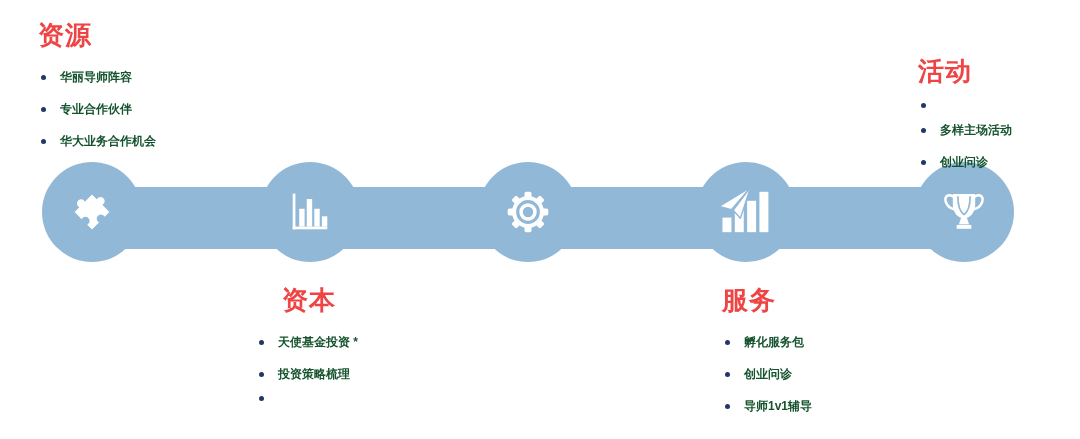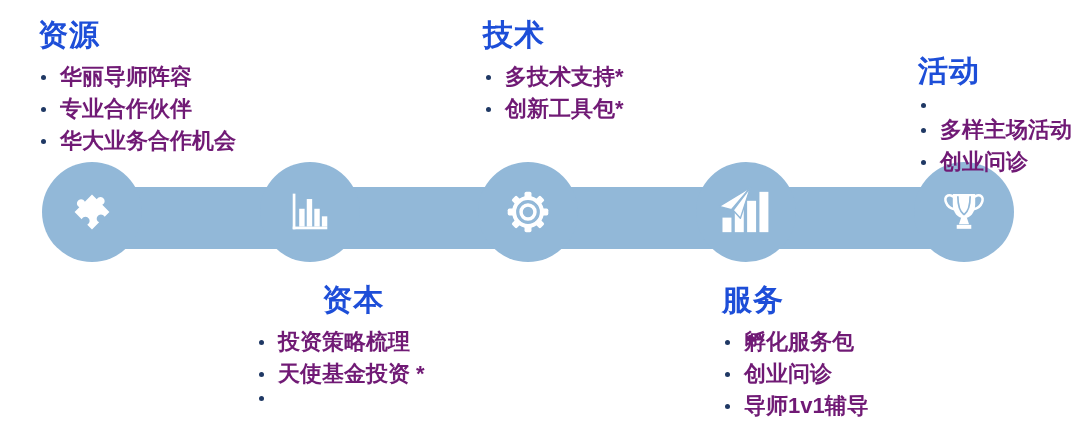--- a/index.html
+++ b/index.html
@@ -33,41 +33,41 @@
   #node-5{left:914px;}
   
   .sec{position:absolute;}
   #sec-resources{left:38px;top:16px;}
   #sec-capital{left:256px;top:281px;}
   #sec-technology{left:483px;top:16px;}
   #sec-services{left:722px;top:281px;}
   #sec-activities{left:918px;top:20px;margin-top:32px;}
   .title{
     margin:0 0 13px 0;
-    font-size:30px;line-height:38px;
+    font-size:26px;line-height:38px;
     font-weight:bold;
     letter-spacing:1px;
-    color:#1d4ed8;
-  }
-  #sec-capital .title{margin-left:26px;text-align:center;}
+    color:#ef4444;
+  }
+  #sec-capital .title{margin-left:26px;}
   .items{list-style:none;margin:0;padding:0;}
   .item{
     display:flex;align-items:center;
     margin-bottom:12px;
   }
   .dot{
     flex:0 0 auto;
     width:5px;height:5px;border-radius:50%;
     background:#1F3864;
     margin-right:14px;margin-left:3px;
   }
   .txt{
-    font-size:22px;line-height:20px;
+    font-size:12px;line-height:20px;
     font-weight:600;
-    color:#701a75;
+    color:#14532d;
     white-space:nowrap;
   }
 </style>
 </head>
 <body>
 
 <div class="stage">
 
   <div class="band"></div>
 
@@ -152,45 +152,32 @@
           <span class="txt">华大业务合作机会</span>
         </li>
     </ul>
   </section>
 
   <section class="sec" id="sec-capital">
     <h2 class="title">资本</h2>
     <ul class="items">
       <li class="item">
           <span class="dot"></span>
+          <span class="txt">天使基金投资 *</span>
+        </li>
+      <li class="item">
+          <span class="dot"></span>
           <span class="txt">投资策略梳理</span>
         </li>
       <li class="item">
           <span class="dot"></span>
-          <span class="txt">天使基金投资 *</span>
-        </li>
-      <li class="item">
-          <span class="dot"></span>
-        </li>
-    </ul>
-  </section>
-
-  <section class="sec" id="sec-technology">
-    <h2 class="title">技术</h2>
-    <ul class="items">
-      <li class="item">
-          <span class="dot"></span>
-          <span class="txt">多技术支持*</span>
-        </li>
-      <li class="item">
-          <span class="dot"></span>
-          <span class="txt">创新工具包*</span>
-        </li>
-    </ul>
-  </section>
+        </li>
+    </ul>
+  </section>
+
 
   <section class="sec" id="sec-services">
     <h2 class="title">服务</h2>
     <ul class="items">
       <li class="item">
           <span class="dot"></span>
           <span class="txt">孵化服务包</span>
         </li>
       <li class="item">
           <span class="dot"></span>

